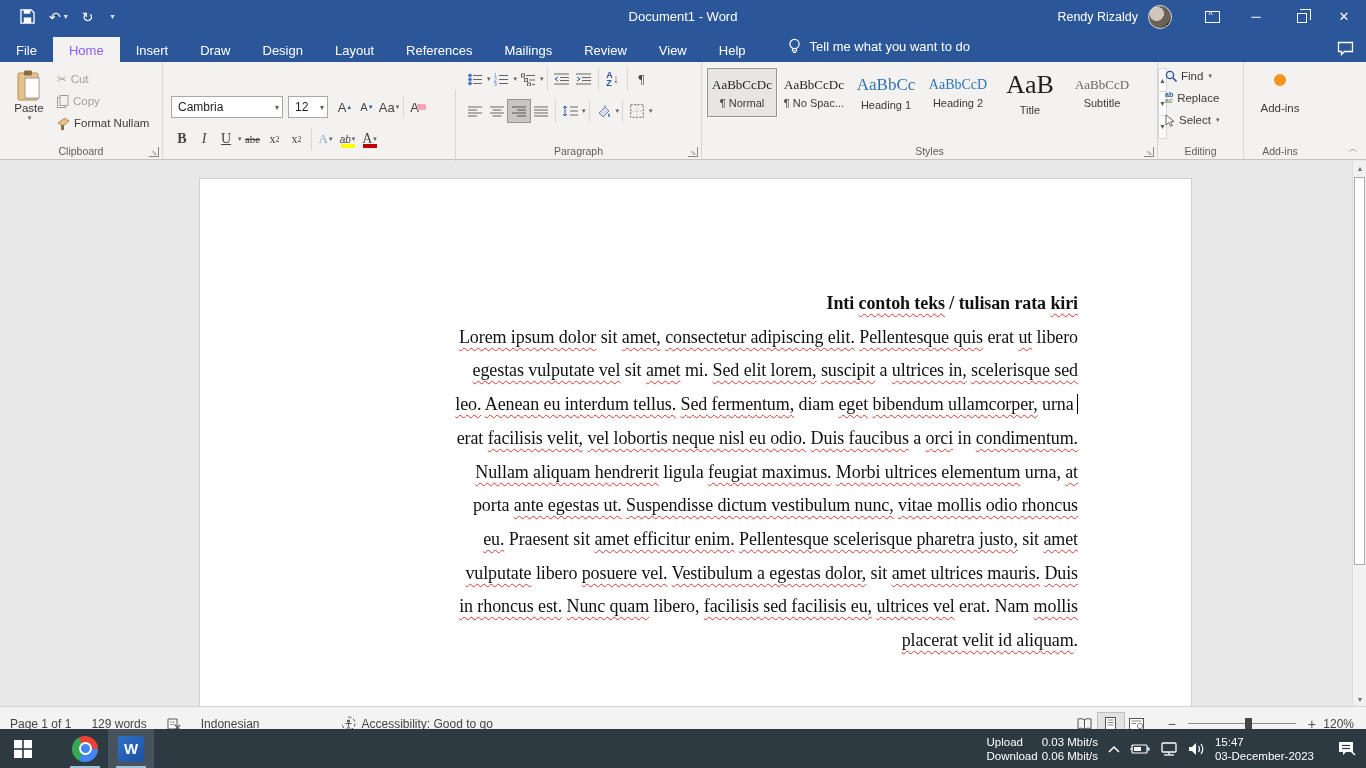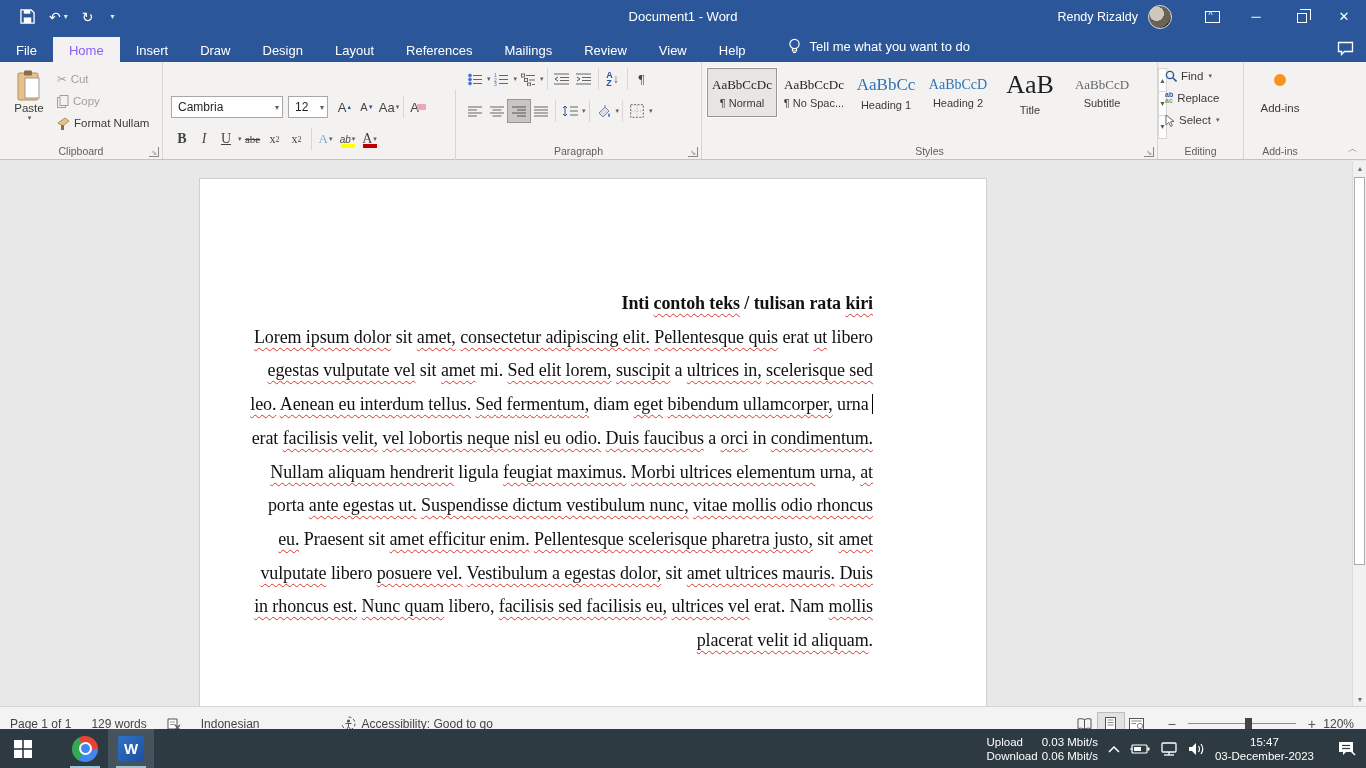--- a/index.html
+++ b/index.html
@@ -70,21 +70,21 @@
 
   
   #grp-editing { width:86px; padding-top:3px; }
   #grp-addins { width:72px; display:flex; flex-direction:column; align-items:center; }
   #addins-dot { width:12px; height:12px; border-radius:50%; background:#f7941d; margin-top:8px; }
   #addins-btn { font-size:11.5px; color:#3b3a39; margin-top:16px; }
   #collapse-ribbon { position:absolute; right:8px; bottom:3px; font-size:10px; color:#605e5c; }
 
   
   #docarea { position:absolute; left:0; top:161px; width:1352px; height:545px; background:#e8e8e8; overflow:hidden; }
-  #page { position:absolute; left:199px; top:17px; width:788px; height:528px; background:#fff; border:1px solid #cfcfcf; border-bottom:none; }
+  #page { position:absolute; left:199px; top:17px; width:993px; height:528px; background:#fff; border:1px solid #cfcfcf; border-bottom:none; }
   .dline { position:absolute; right:113px; white-space:nowrap; font-family:"Liberation Serif","DejaVu Serif",serif; font-size:18px; color:#111; letter-spacing:-0.1px; }
   .dline.bold { font-weight:700; }
   .sq { text-decoration-line:underline; text-decoration-style:wavy; text-decoration-color:#d73a31; text-decoration-thickness:1.2px; text-underline-offset:4px; }
   #caret { display:inline-block; width:1.4px; height:20px; background:#000; vertical-align:-4px; margin-left:3px; }
 
   
   #vscroll { position:absolute; right:0; top:161px; width:14px; height:545px; background:#f1f1f1; border-left:1px solid #dcdcdc; }
   .scr-arrow { position:absolute; left:0; width:14px; height:14px; display:flex; align-items:center; justify-content:center; font-size:7px; color:#6e6e6e; background:#f1f1f1; }
   #vthumb { position:absolute; left:1px; top:16px; width:11px; height:388px; background:#ffffff; border:1px solid #acacac; }
 
@@ -104,21 +104,21 @@
   .tk-btn { width:46px; height:39px; display:flex; align-items:center; justify-content:center; position:relative; }
   .tk-btn.running:after { content:""; position:absolute; bottom:0; left:8px; right:8px; height:2.5px; background:#9cc3d6; }
   .tk-btn.active { background:#46535c; }
   .chrome-icon { width:26px; height:26px; border-radius:50%; background:conic-gradient(from -30deg, #ea4335 0 120deg, #4285f4 120deg 240deg, #34a853 240deg 360deg); position:relative; }
   .chrome-icon:before { content:""; position:absolute; inset:6.5px; border-radius:50%; background:#fff; }
   .chrome-icon:after { content:""; position:absolute; inset:8.5px; border-radius:50%; background:#4285f4; }
   .word-logo { width:26px; height:26px; background:linear-gradient(135deg,#2f71c9,#1e4e9e); display:flex; align-items:center; justify-content:center; color:#fff; font-weight:700; font-size:15px; border-radius:2px; }
   #systray { position:absolute; right:0; display:flex; align-items:center; gap:10px; padding-right:10px; height:39px; }
   .net-speed { display:flex; gap:4px; font-size:11.5px; line-height:14px; }
   .tray-ic { display:flex; align-items:center; }
-  #clock { text-align:center; font-size:11.5px; line-height:14px; }
+  #clock { font-size:11.5px; line-height:14px; }
 
   svg { display:block; }
 </style>
 </head>
 <body>
 
 <div id="titlebar">
   <div class="qat">
     <span class="qbtn">
       <svg width="15" height="15" viewBox="0 0 16 16">

